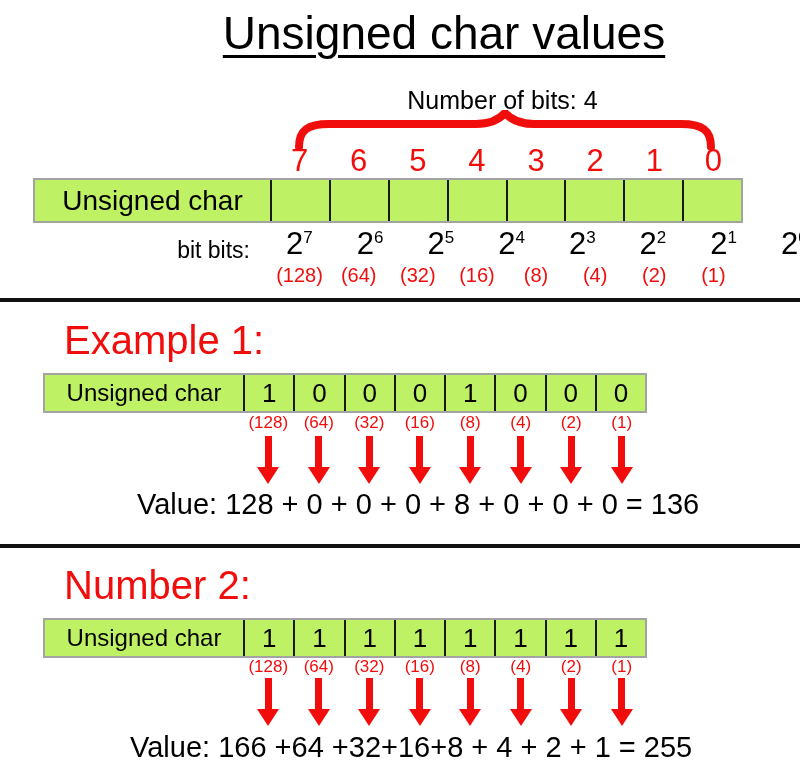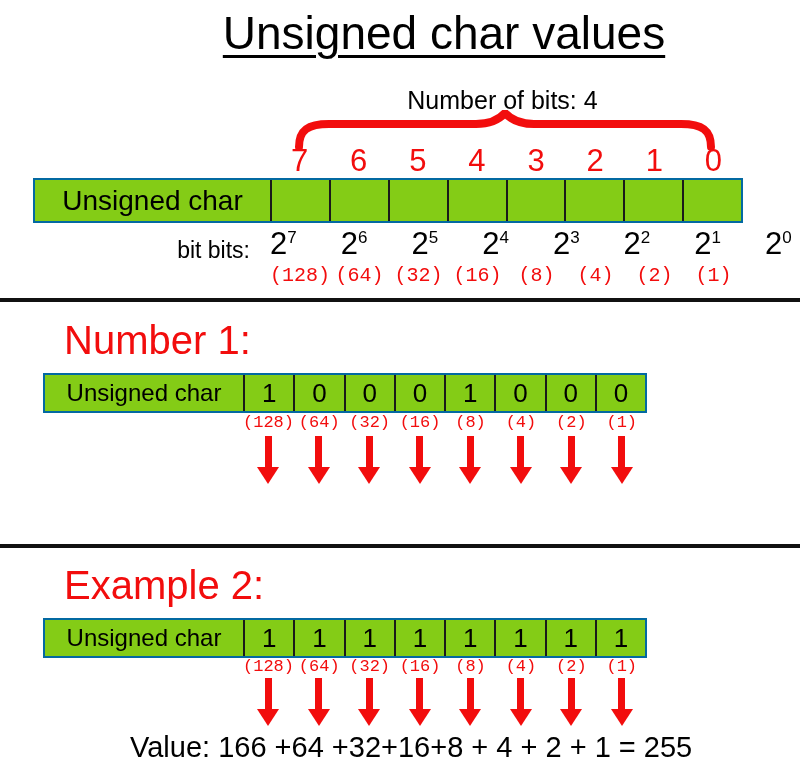--- a/index.html
+++ b/index.html
@@ -14,31 +14,31 @@
     text-decoration:underline;text-decoration-thickness:3px;text-underline-offset:6px;padding-left:44px;
   }
   
   .bits-label{
     position:absolute;top:86px;left:330px;width:345px;text-align:center;
     font-size:25px;
   }
   .brace{position:absolute;top:110px;left:293px;width:424px;height:40px;}
   .grid8{position:absolute;display:grid;grid-template-columns:repeat(8,1fr);text-align:center;}
   .bit-index-row{top:143px;left:270px;width:473px;font-size:31px;color:var(--red);}
-  .powers-row{top:226px;left:270px;width:473px;font-size:31px;gap:44px;}
+  .powers-row{top:226px;left:286px;width:473px;font-size:31px;gap:44px;}
   .powers-row sup{font-size:17px;vertical-align:super;line-height:0;}
   .bitvalue-label{
     position:absolute;top:237px;left:90px;width:160px;text-align:right;font-size:23px;
   }
-  .values-row{color:var(--red);font-family:Liberation Mono, monospace;}
+  .values-row{color:var(--red);}
   .values-top{top:264px;left:270px;width:473px;font-size:20px;}
   
   .reg-table{
-    position:absolute;display:flex;box-sizing:border-box;background:#84cc16;
-    border:2px solid #0369a1;
+    position:absolute;display:flex;box-sizing:border-box;background:#bef264;
+    border:2px solid #a3a3a3;
   }
   .reg-table .reg-label{
     box-sizing:border-box;display:flex;align-items:center;justify-content:center;
     border-right:2px solid #1a1a1a;
   }
   .reg-table .cell{
     box-sizing:border-box;flex:1;display:flex;align-items:center;justify-content:center;
     border-right:2px solid #1a1a1a;
   }
   .reg-table .cell:last-child{border-right:none;}
@@ -128,21 +128,21 @@
     <span>(32)</span>
     <span>(16)</span>
     <span>(8)</span>
     <span>(4)</span>
     <span>(2)</span>
     <span>(1)</span>
   </div>
 
   <div class="divider div1"></div>
 
-  <div class="ex-heading ex1-heading">Number 1:</div>
+  <div class="ex-heading ex1-heading">Example 1:</div>
 
   <div class="reg-table t-ex t-ex1">
     <div class="reg-label">Unsigned char</div>
     <div class="cell">1</div>
     <div class="cell">0</div>
     <div class="cell">0</div>
     <div class="cell">0</div>
     <div class="cell">1</div>
     <div class="cell">0</div>
     <div class="cell">0</div>
@@ -188,24 +188,25 @@
     <div class="arrow">
         <div class="shaft"></div>
         <div class="head"></div>
       </div>
     <div class="arrow">
         <div class="shaft"></div>
         <div class="head"></div>
       </div>
   </div>
 
+  <div class="value-line value-ex1">Value: 128 + 0 + 0 + 0 + 8 + 0 + 0 + 0 = 136</div>
 
   <div class="divider div2"></div>
 
-  <div class="ex-heading ex2-heading">Example 2:</div>
+  <div class="ex-heading ex2-heading">Number 2:</div>
 
   <div class="reg-table t-ex t-ex2">
     <div class="reg-label">Unsigned char</div>
     <div class="cell">1</div>
     <div class="cell">1</div>
     <div class="cell">1</div>
     <div class="cell">1</div>
     <div class="cell">1</div>
     <div class="cell">1</div>
     <div class="cell">1</div>

